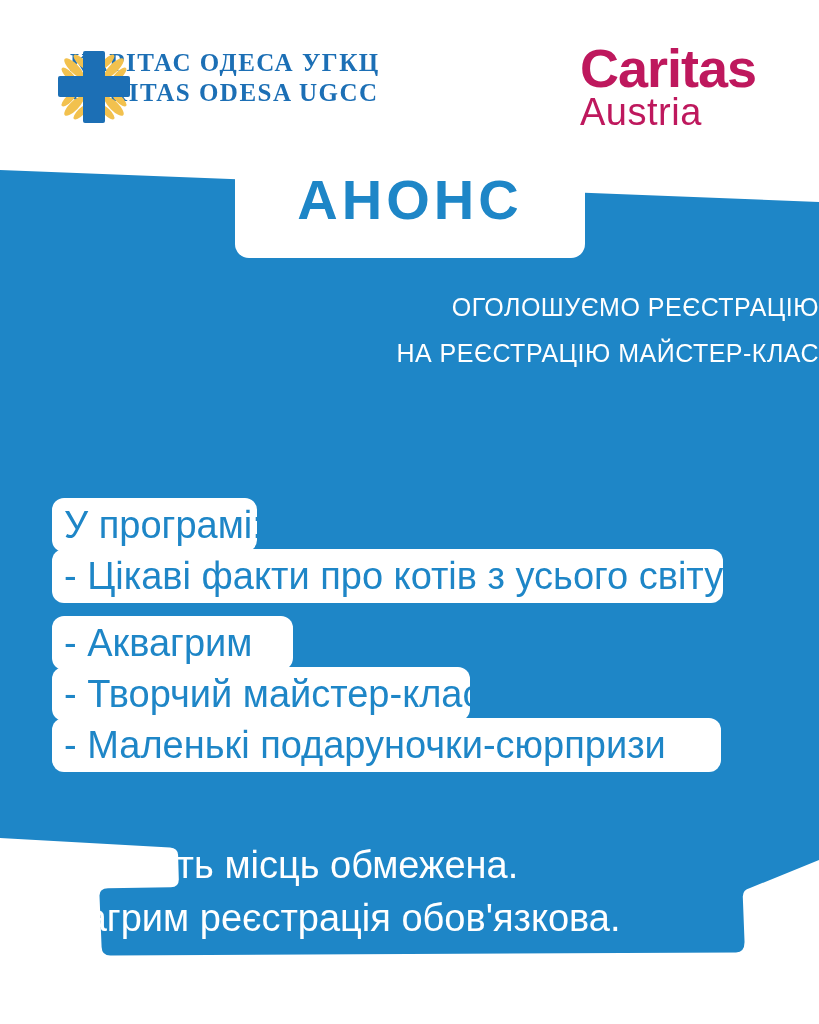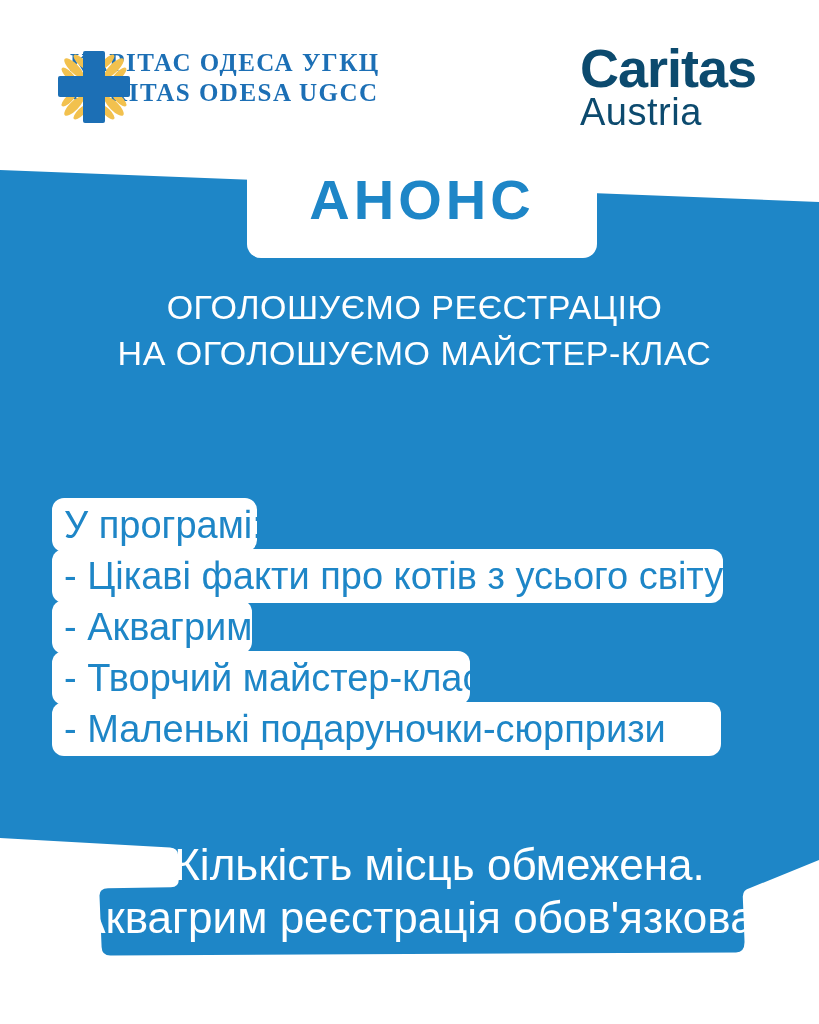--- a/index.html
+++ b/index.html
@@ -4,46 +4,46 @@
 <style>
   html,body{margin:0;padding:0;background:#fff;}
   #canvas{position:relative;width:819px;height:1024px;background:#ffffff;overflow:hidden;
           font-family:"Liberation Sans",sans-serif;}
   svg{position:absolute;left:0;top:0;}
 
   
   .ua-logo{position:absolute;left:56px;top:48px;display:flex;align-items:center;}
   .ua-logo-text{margin-left:14px;color:#1C6FB5;font-family:"Liberation Serif",serif;
                 font-weight:bold;font-size:25px;line-height:30px;letter-spacing:1.5px;white-space:nowrap;}
-  .at-logo{position:absolute;left:580px;top:40px;color:#0c4a6e;}
+  .at-logo{position:absolute;left:580px;top:40px;color:#be185d;}
   .at-name{font-size:54px;font-weight:bold;letter-spacing:-1px;line-height:56px;}
   .at-region{font-size:38px;font-weight:normal;line-height:32px;margin-top:0;letter-spacing:0.5px;}
 
   
   .badge-box{position:absolute;left:235px;top:140px;width:350px;height:118px;background:#ffffff;
-             border-radius:14px;display:flex;align-items:center;justify-content:center;margin-left:12px;}
+             border-radius:14px;display:flex;align-items:center;justify-content:center;}
   .badge-text{color:#1E86C7;font-size:56px;font-weight:600;letter-spacing:4px;}
 
   
-  .title{position:absolute;left:10px;right:0;top:284px;text-align:center;color:#ffffff;
-         font-size:34px;line-height:46px;letter-spacing:0.5px;font-weight:400;}
+  .title{position:absolute;left:10px;right:0;top:284px;text-align:right;color:#ffffff;
+         font-size:25px;line-height:46px;letter-spacing:0.5px;font-weight:400;}
 
   
   .strips{position:absolute;left:52px;top:498px;}
   .strip{background:#ffffff;border-radius:12px;height:54px;margin-bottom:-3px;
          color:#1E86C7;font-size:38px;line-height:54px;padding-left:12px;box-sizing:border-box;
          white-space:nowrap;overflow:hidden;}
   .strip.s1{width:205px;}
   .strip.s2{width:671px;}
-  .strip.s3{width:200px;}
+  .strip.s3{width:241px;margin-top:16px;}
   .strip.s4{width:418px;}
   .strip.s5{width:669px;}
 
   
-  .footer-line{position:absolute;color:#ffffff;font-size:44px;white-space:nowrap;text-align:center;}
+  .footer-line{position:absolute;color:#ffffff;font-size:38px;white-space:nowrap;}
   .fl1{left:60px;right:0;top:843px;line-height:44px;}
   .fl2{left:24px;right:0;top:896px;line-height:44px;}
 </style>
 </head>
 <body>
 
 <div id="canvas">
 
   <svg width="819" height="1024" viewBox="0 0 819 1024" aria-hidden="true">
     <path fill="#1E86C7" d="
@@ -105,21 +105,21 @@
     <div class="at-name">Caritas</div>
     <div class="at-region">Austria</div>
   </div>
 
   <div class="badge-box">
     <div class="badge-text">АНОНС</div>
   </div>
 
   <div class="title">
     <div>ОГОЛОШУЄМО РЕЄСТРАЦІЮ</div>
-    <div>НА ОГОЛОШУЄМО МАЙСТЕР-КЛАС</div>
+    <div>НА РЕЄСТРАЦІЮ МАЙСТЕР-КЛАС</div>
   </div>
 
   <div class="strips">
     <div class="strip s1">У програмі:</div>
     <div class="strip s2">- Цікаві факти про котів з усього світу</div>
     <div class="strip s3">- Аквагрим</div>
     <div class="strip s4">- Творчий майстер-клас</div>
     <div class="strip s5">- Маленькі подаруночки-сюрпризи</div>
   </div>
 

